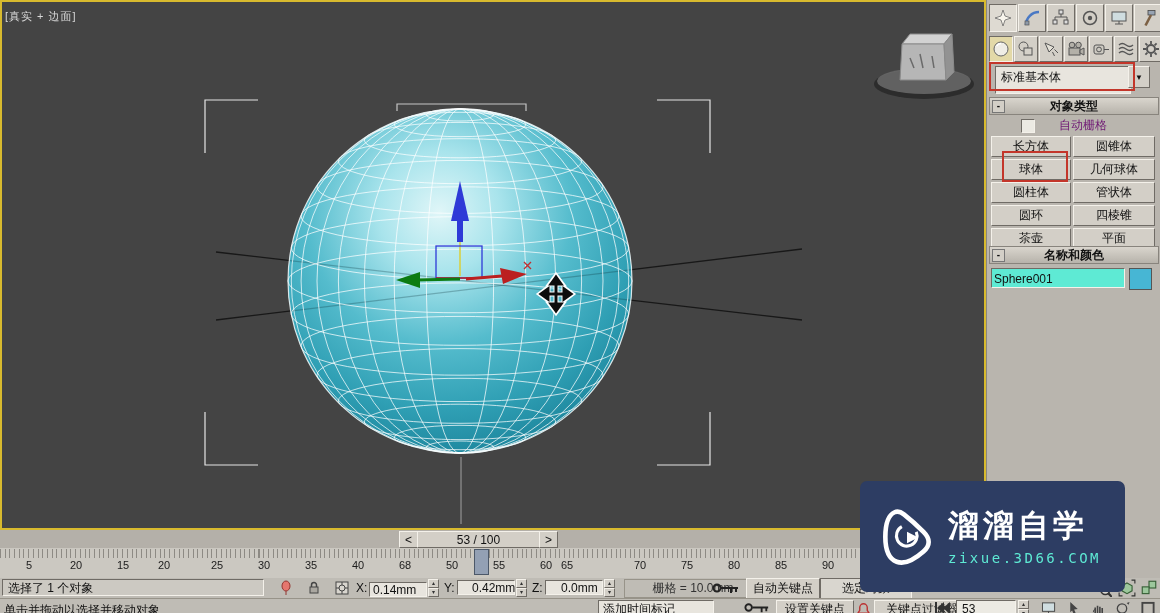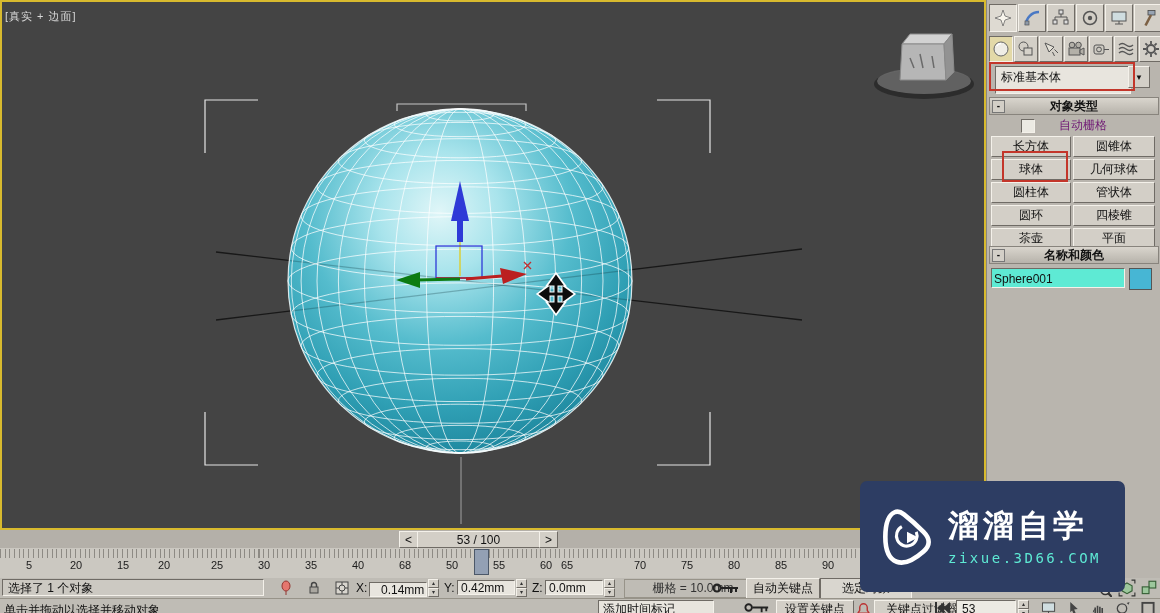--- a/index.html
+++ b/index.html
@@ -312,33 +312,33 @@
   <svg class="abs" style="left:306px;top:2px" width="16" height="16" viewBox="0 0 16 16">
       <path d="M5.5 7 V5 a2.5 2.5 0 0 1 5 0 V7" stroke="#444" fill="none" stroke-width="1.5"></path>
       <rect x="4" y="7" width="8" height="6" fill="#aaa7a0" stroke="#444"></rect>
     </svg>
   <svg class="abs" style="left:334px;top:2px" width="16" height="16" viewBox="0 0 16 16">
       <rect x="2" y="2" width="12" height="12" fill="#d8d5ce" stroke="#444"></rect>
       <circle cx="8" cy="8" r="3" stroke="#444" fill="none"></circle>
       <path d="M8 2v3 M8 11v3 M2 8h3 M11 8h3" stroke="#444"></path>
     </svg>
   <span class="abs lbl" style="left:356px;top:3px">X:</span>
-  <div class="abs sunken fieldw" style="left:369px;top:4px;width:58px;height:15px;line-height:15px;padding-left:11px;box-sizing:border-box">0.14mm</div>
+  <div class="abs sunken fieldw" style="left:369px;top:4px;width:58px;height:15px;line-height:15px;padding-left:3px;box-sizing:border-box">0.14mm</div>
   <div class="abs spin" style="left:428px;top:1px">
       <div class="raised">▴</div>
       <div class="raised">▾</div>
     </div>
   <span class="abs lbl" style="left:444px;top:3px">Y:</span>
-  <div class="abs sunken fieldw" style="left:457px;top:2px;width:58px;height:15px;line-height:15px;padding-left:3px;box-sizing:border-box">0.42mm</div>
+  <div class="abs sunken fieldw" style="left:457px;top:2px;width:58px;height:15px;line-height:15px;padding-left:14px;box-sizing:border-box">0.42mm</div>
   <div class="abs spin" style="left:516px;top:1px">
       <div class="raised">▴</div>
       <div class="raised">▾</div>
     </div>
   <span class="abs lbl" style="left:532px;top:3px">Z:</span>
-  <div class="abs sunken fieldw" style="left:545px;top:2px;width:58px;height:15px;line-height:15px;padding-left:3px;box-sizing:border-box">0.0mm</div>
+  <div class="abs sunken fieldw" style="left:545px;top:2px;width:58px;height:15px;line-height:15px;padding-left:15px;box-sizing:border-box">0.0mm</div>
   <div class="abs spin" style="left:604px;top:1px">
       <div class="raised">▴</div>
       <div class="raised">▾</div>
     </div>
   <div class="abs ctr" style="left:624px;top:1px;width:136px;height:17px;border:1px solid #979389;color:#333">栅格 = 10.0mm</div>
   <svg class="abs" style="left:712px;top:3px" width="28" height="14" viewBox="0 0 28 14">
       <circle cx="5" cy="7" r="3.5" stroke="#222" stroke-width="2" fill="none"></circle>
       <path d="M9 7 H26 M19 7 V12 M24 7 V11" stroke="#222" stroke-width="2" fill="none"></path>
     </svg>
   <div class="abs raised ctr" style="left:746px;top:0;width:72px;height:19px">自动关键点</div>

